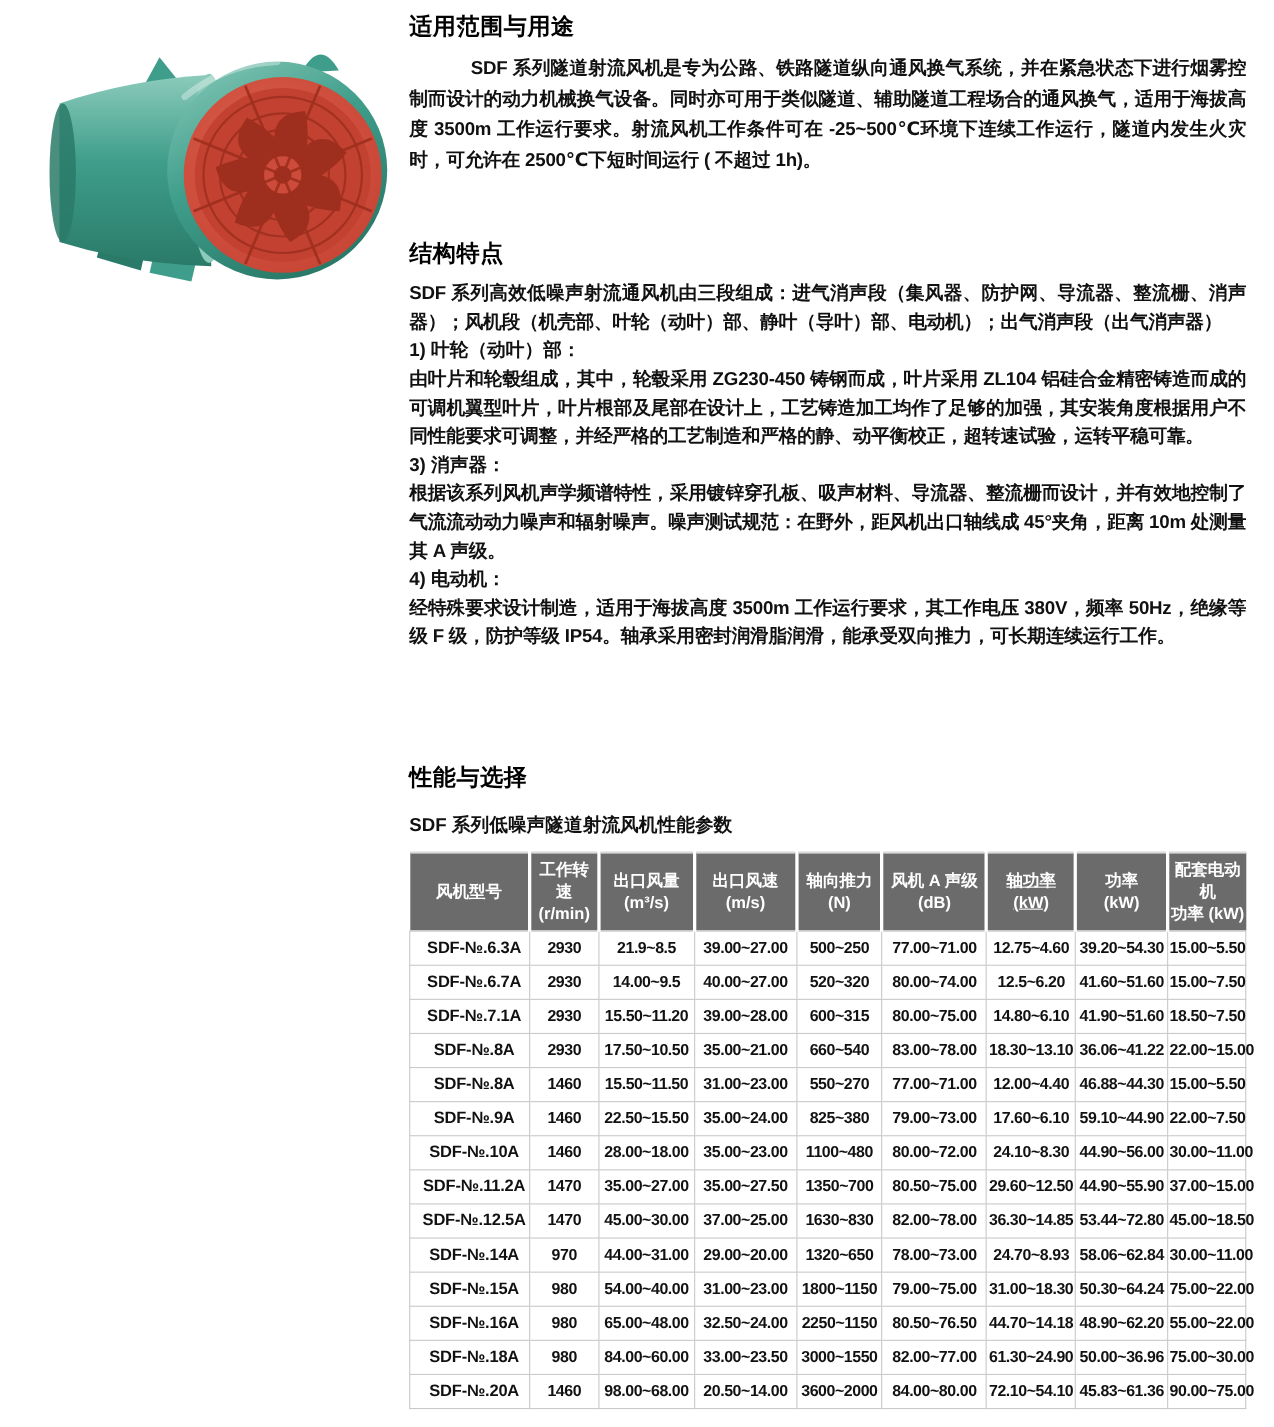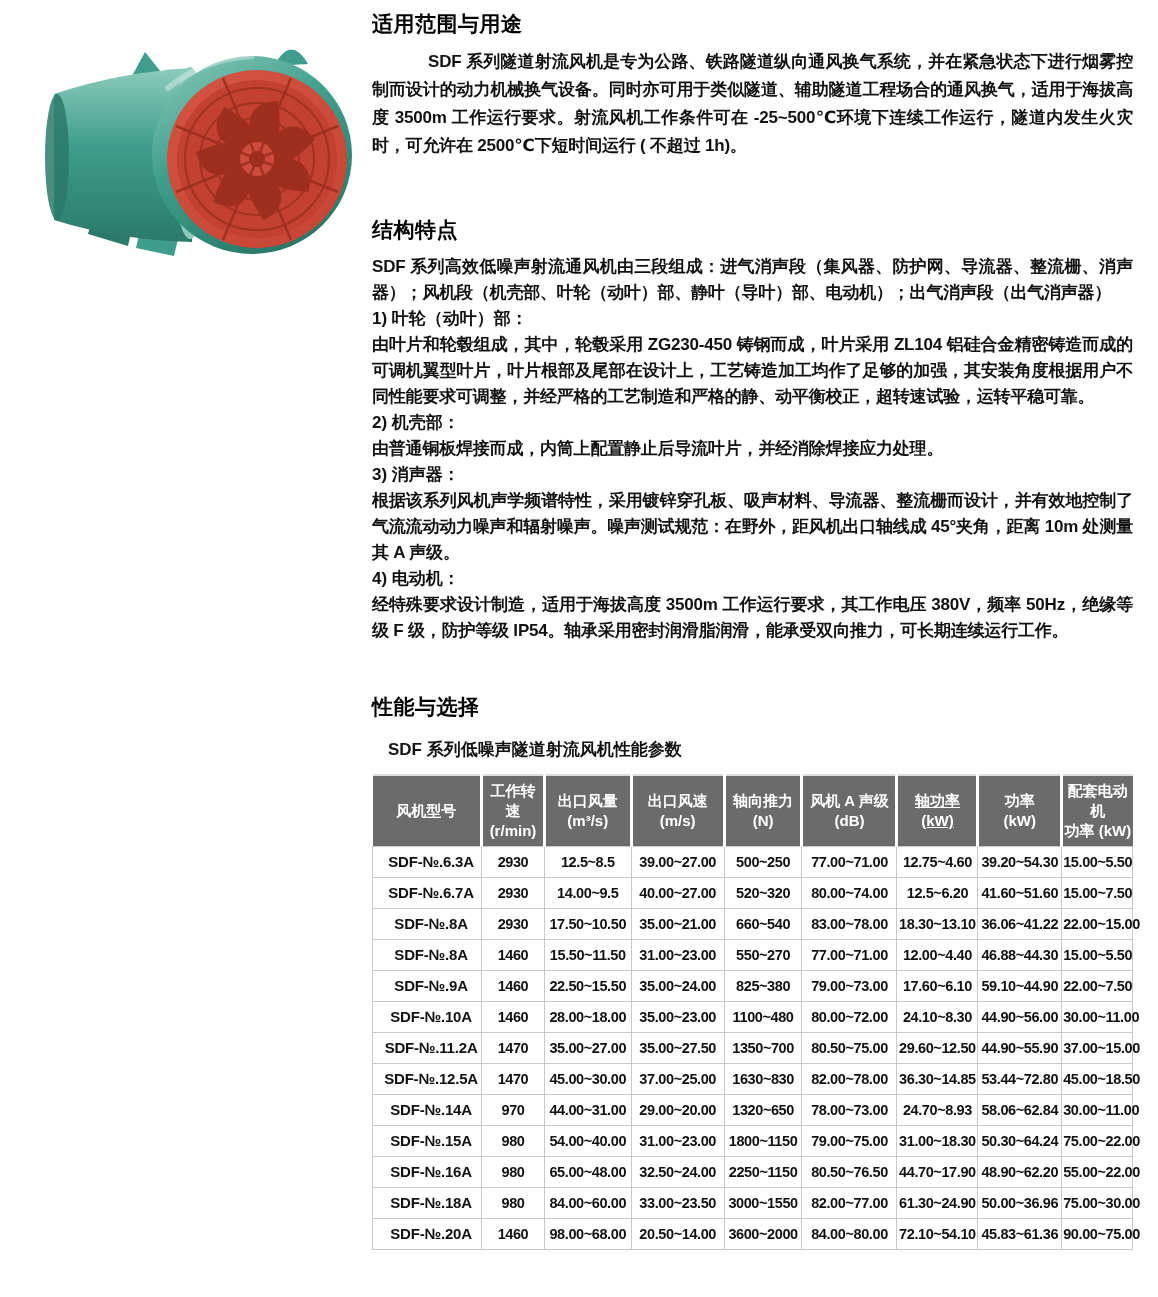--- a/index.html
+++ b/index.html
@@ -22,21 +22,21 @@
   .h {
     font-size:21px; font-weight:700; color:#000; letter-spacing:0.5px;
   }
   .body {
     font-size:17px; font-weight:700; line-height:26px;
     text-align:justify; letter-spacing:-0.2px;
   }
   .usage-text { margin-top:10px; line-height:28px; text-indent:56px; }
   .structure-intro { margin-top:10px; }
   .item-label { font-size:17px; font-weight:700; line-height:26px; }
-  .caption { margin-top:17px; font-size:17px; font-weight:700;margin-left:16px; }
+  .caption { margin-top:17px; font-size:17px; font-weight:700; }
   table.perf {
     margin-top:13px; width:761px; border-collapse:collapse; table-layout:fixed;
   }
   table.perf th {
     background:var(--tableHeaderBg,#6b6b6b); color:var(--tableHeaderText,#fff);
     font-size:15px; font-weight:700; line-height:20px; text-align:center;
     vertical-align:middle; white-space:pre-line; height:71px;
     border-left:3px solid #ffffff; border-top:2px solid #dcdcdc; padding:2px 1px;
   }
   table.perf th:first-child { border-left:none; }
@@ -133,24 +133,20 @@
       <p class="body usage-text">SDF 系列隧道射流风机是专为公路、铁路隧道纵向通风换气系统，并在紧急状态下进行烟雾控制而设计的动力机械换气设备。同时亦可用于类似隧道、辅助隧道工程场合的通风换气，适用于海拔高度 3500m 工作运行要求。射流风机工作条件可在 -25~500℃环境下连续工作运行，隧道内发生火灾时，可允许在 2500℃下短时间运行 ( 不超过 1h)。</p>
     </section>
 
     <section class="sec sec-structure">
       <h2 class="h">结构特点</h2>
       <p class="body structure-intro">SDF 系列高效低噪声射流通风机由三段组成：进气消声段（集风器、防护网、导流器、整流栅、消声器）；风机段（机壳部、叶轮（动叶）部、静叶（导叶）部、电动机）；出气消声段（出气消声器）</p>
       <div>
           <div>
             <div class="item-label">1) 叶轮（动叶）部：</div>
             <p class="body">由叶片和轮毂组成，其中，轮毂采用 ZG230-450 铸钢而成，叶片采用 ZL104 铝硅合金精密铸造而成的可调机翼型叶片，叶片根部及尾部在设计上，工艺铸造加工均作了足够的加强，其安装角度根据用户不同性能要求可调整，并经严格的工艺制造和严格的静、动平衡校正，超转速试验，运转平稳可靠。</p>
-          </div>
-          <div>
-            <div class="item-label">2) 机壳部：</div>
-            <p class="body">由普通铜板焊接而成，内筒上配置静止后导流叶片，并经消除焊接应力处理。</p>
           </div>
           <div>
             <div class="item-label">3) 消声器：</div>
             <p class="body">根据该系列风机声学频谱特性，采用镀锌穿孔板、吸声材料、导流器、整流栅而设计，并有效地控制了气流流动动力噪声和辐射噪声。噪声测试规范：在野外，距风机出口轴线成 45°夹角，距离 10m 处测量其 A 声级。</p>
           </div>
           <div>
             <div class="item-label">4) 电动机：</div>
             <p class="body">经特殊要求设计制造，适用于海拔高度 3500m 工作运行要求，其工作电压 380V，频率 50Hz，绝缘等级 F 级，防护等级 IP54。轴承采用密封润滑脂润滑，能承受双向推力，可长期连续运行工作。</p>
           </div>
         </div>
@@ -178,40 +174,51 @@
               <th class="c8">功率
 (kW)</th>
               <th class="c9">配套电动机
 功率 (kW)</th>
             </tr>
         </thead>
         <tbody>
             <tr>
               <td>SDF-№.6.3A</td>
               <td>2930</td>
-              <td>12.5~8.5</td>
+              <td>21.9~8.5</td>
               <td>39.00~27.00</td>
               <td>500~250</td>
               <td>77.00~71.00</td>
               <td>12.75~4.60</td>
               <td>39.20~54.30</td>
               <td>15.00~5.50</td>
             </tr>
             <tr>
               <td>SDF-№.6.7A</td>
               <td>2930</td>
               <td>14.00~9.5</td>
               <td>40.00~27.00</td>
               <td>520~320</td>
               <td>80.00~74.00</td>
               <td>12.5~6.20</td>
               <td>41.60~51.60</td>
               <td>15.00~7.50</td>
             </tr>
             <tr>
+              <td>SDF-№.7.1A</td>
+              <td>2930</td>
+              <td>15.50~11.20</td>
+              <td>39.00~28.00</td>
+              <td>600~315</td>
+              <td>80.00~75.00</td>
+              <td>14.80~6.10</td>
+              <td>41.90~51.60</td>
+              <td>18.50~7.50</td>
+            </tr>
+            <tr>
               <td>SDF-№.8A</td>
               <td>2930</td>
               <td>17.50~10.50</td>
               <td>35.00~21.00</td>
               <td>660~540</td>
               <td>83.00~78.00</td>
               <td>18.30~13.10</td>
               <td>36.06~41.22</td>
               <td>22.00~15.00</td>
             </tr>
@@ -292,21 +299,21 @@
               <td>50.30~64.24</td>
               <td>75.00~22.00</td>
             </tr>
             <tr>
               <td>SDF-№.16A</td>
               <td>980</td>
               <td>65.00~48.00</td>
               <td>32.50~24.00</td>
               <td>2250~1150</td>
               <td>80.50~76.50</td>
-              <td>44.70~17.90</td>
+              <td>44.70~14.18</td>
               <td>48.90~62.20</td>
               <td>55.00~22.00</td>
             </tr>
             <tr>
               <td>SDF-№.18A</td>
               <td>980</td>
               <td>84.00~60.00</td>
               <td>33.00~23.50</td>
               <td>3000~1550</td>
               <td>82.00~77.00</td>

